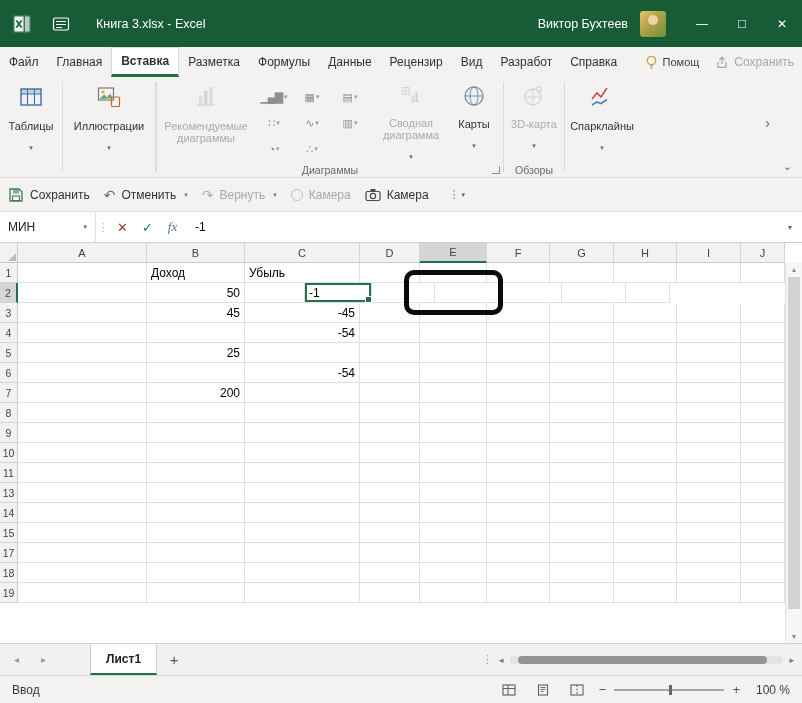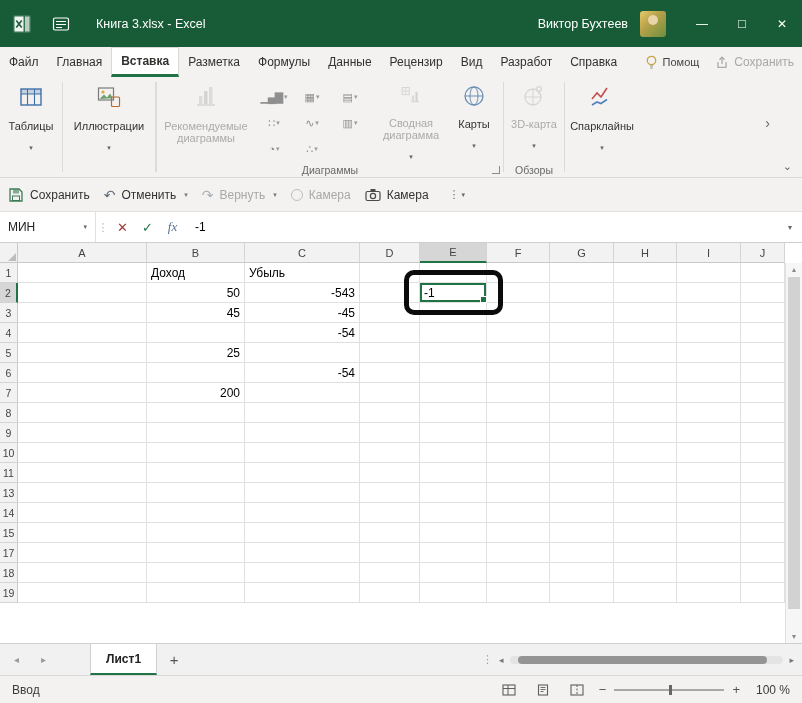--- a/index.html
+++ b/index.html
@@ -394,21 +394,20 @@
           <div class="cell" style="width: 63px;"></div>
           <div class="cell" style="width: 64px;"></div>
           <div class="cell" style="width: 63px;"></div>
           <div class="cell" style="width: 64px;"></div>
           <div class="cell" style="width: 44px;"></div>
         </div>
         <div class="grow">
           <div class="rh sel">2</div>
           <div class="cell" style="width: 129px;"></div>
           <div class="cell num" style="width: 98px;">50</div>
-          <div class="cell num" style="width: 115px;">-543</div>
           <div class="cell" style="width: 60px;"></div>
           <div class="cell selcell" style="width: 67px;">-1</div>
           <div class="cell" style="width: 63px;"></div>
           <div class="cell" style="width: 64px;"></div>
           <div class="cell" style="width: 63px;"></div>
           <div class="cell" style="width: 64px;"></div>
           <div class="cell" style="width: 44px;"></div>
         </div>
         <div class="grow">
           <div class="rh">3</div>

